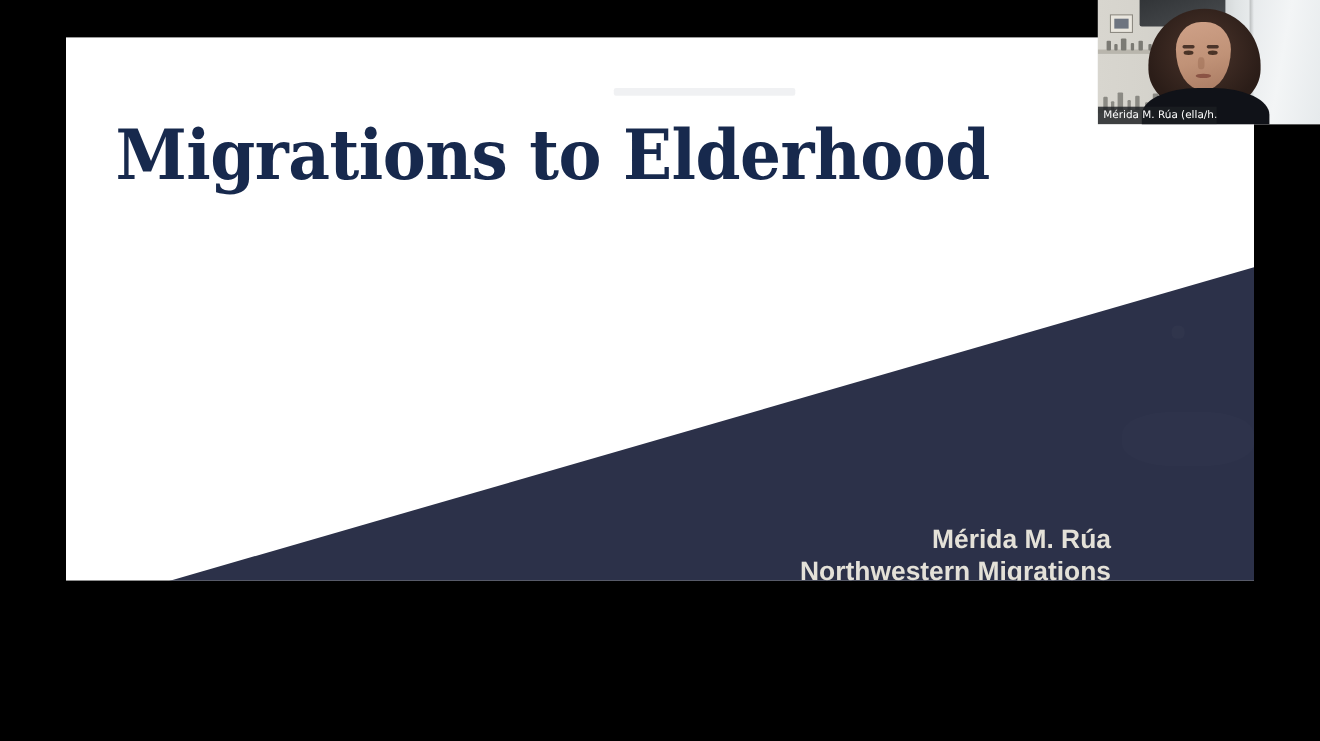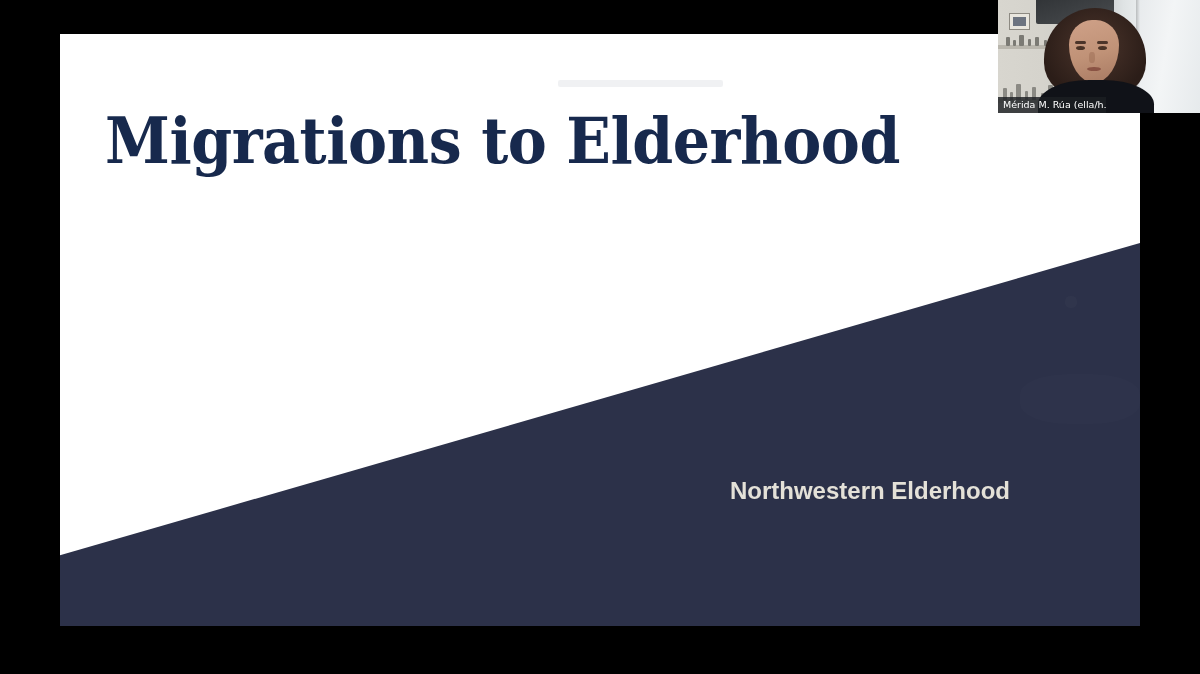--- a/index.html
+++ b/index.html
@@ -3,21 +3,21 @@
 <meta charset="utf-8">
 <style>
   html, body {
     margin: 0;
     padding: 0;
     background: #000;
   }
   #stage {
     position: relative;
     width: 1200px;
-    height: 626px;
+    height: 528px;
     background: #000000;
     overflow: hidden;
     font-family: "Liberation Sans", sans-serif;
   }
 
   
   #slide {
     position: absolute;
     left: 60px;
     top: 34px;
@@ -304,21 +304,22 @@
       <div class="blotch" style="left:960px;top:340px;width:120px;height:50px;background:rgba(255,255,255,0.012);"></div>
       <div class="blotch" style="left:1000px;top:116px;width:26px;height:12px;"></div>
     </div>
 
     <div id="ghost-line"></div>
 
     <div id="slide-title">Migrations to Elderhood</div>
 
 
     <div id="slide-credit">
-      <div>Northwestern Elderhood</div>
+      <div>Mérida M. Rúa</div>
+      <div>Northwestern Migrations</div>
     </div>
   </div>
 
   <div id="webcam">
     <div id="wc-wall"></div>
     <div id="wc-wall-right"></div>
     <div id="wc-wall-edge"></div>
 
     <div id="wc-monitor"></div>
 

